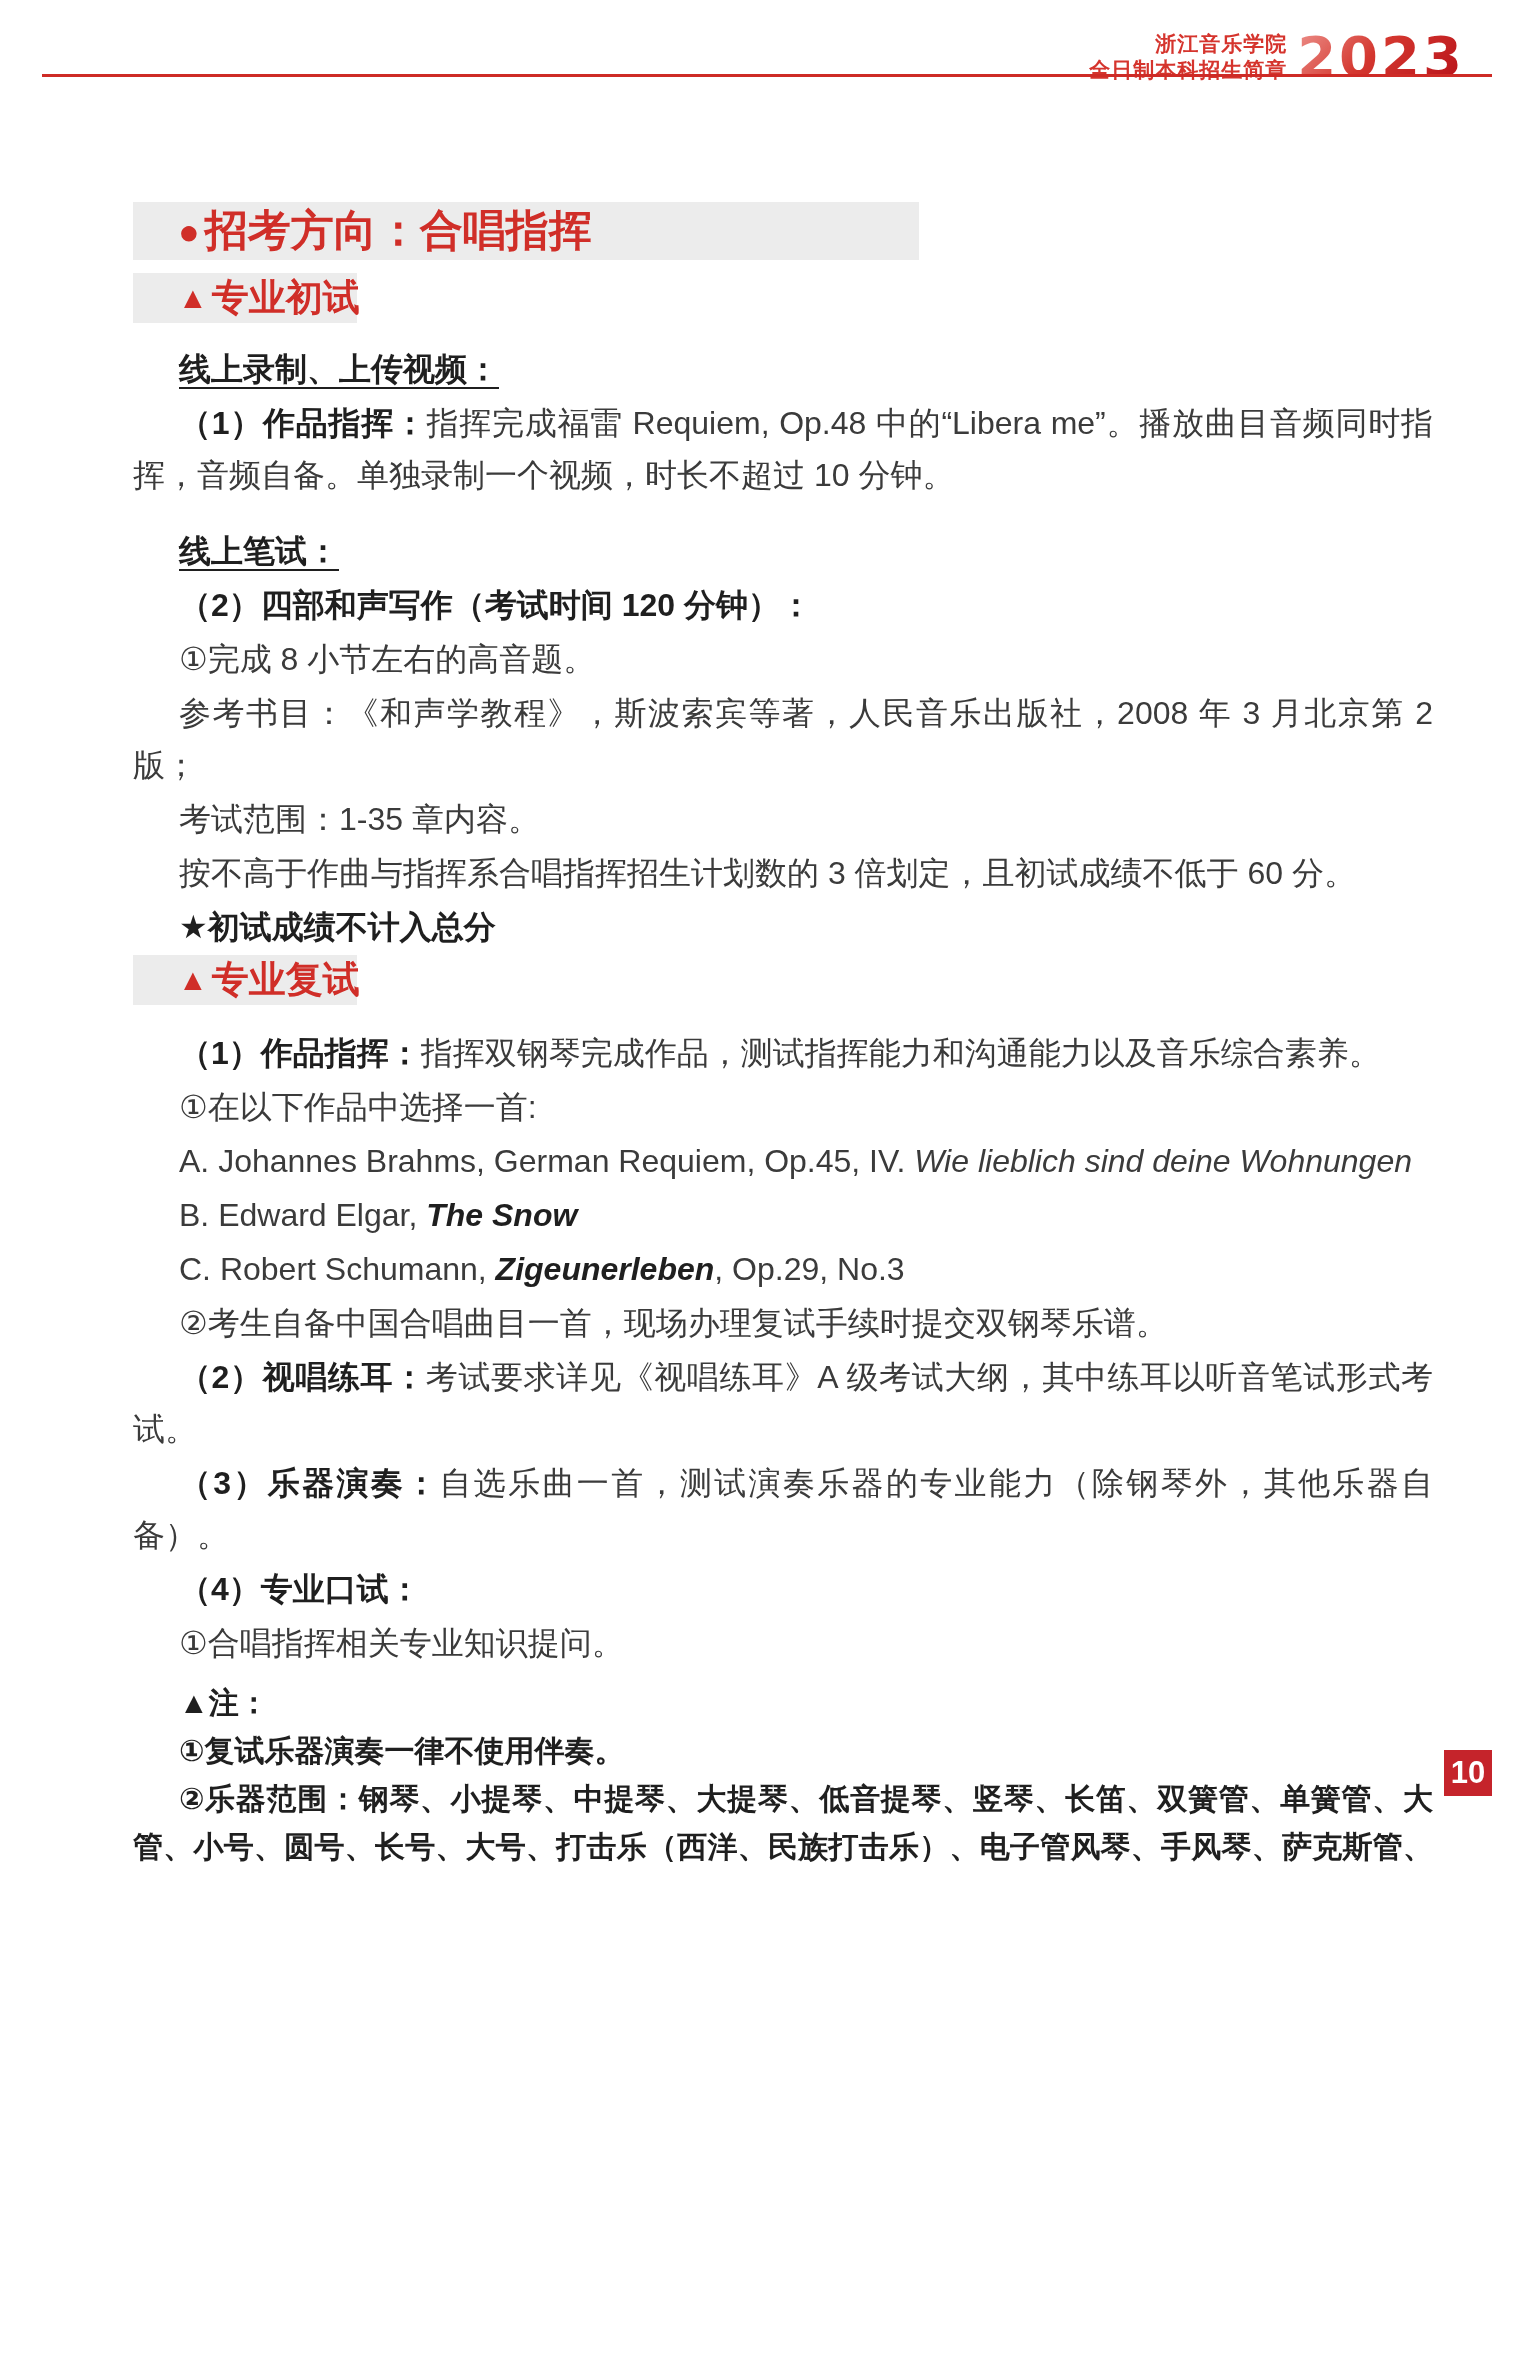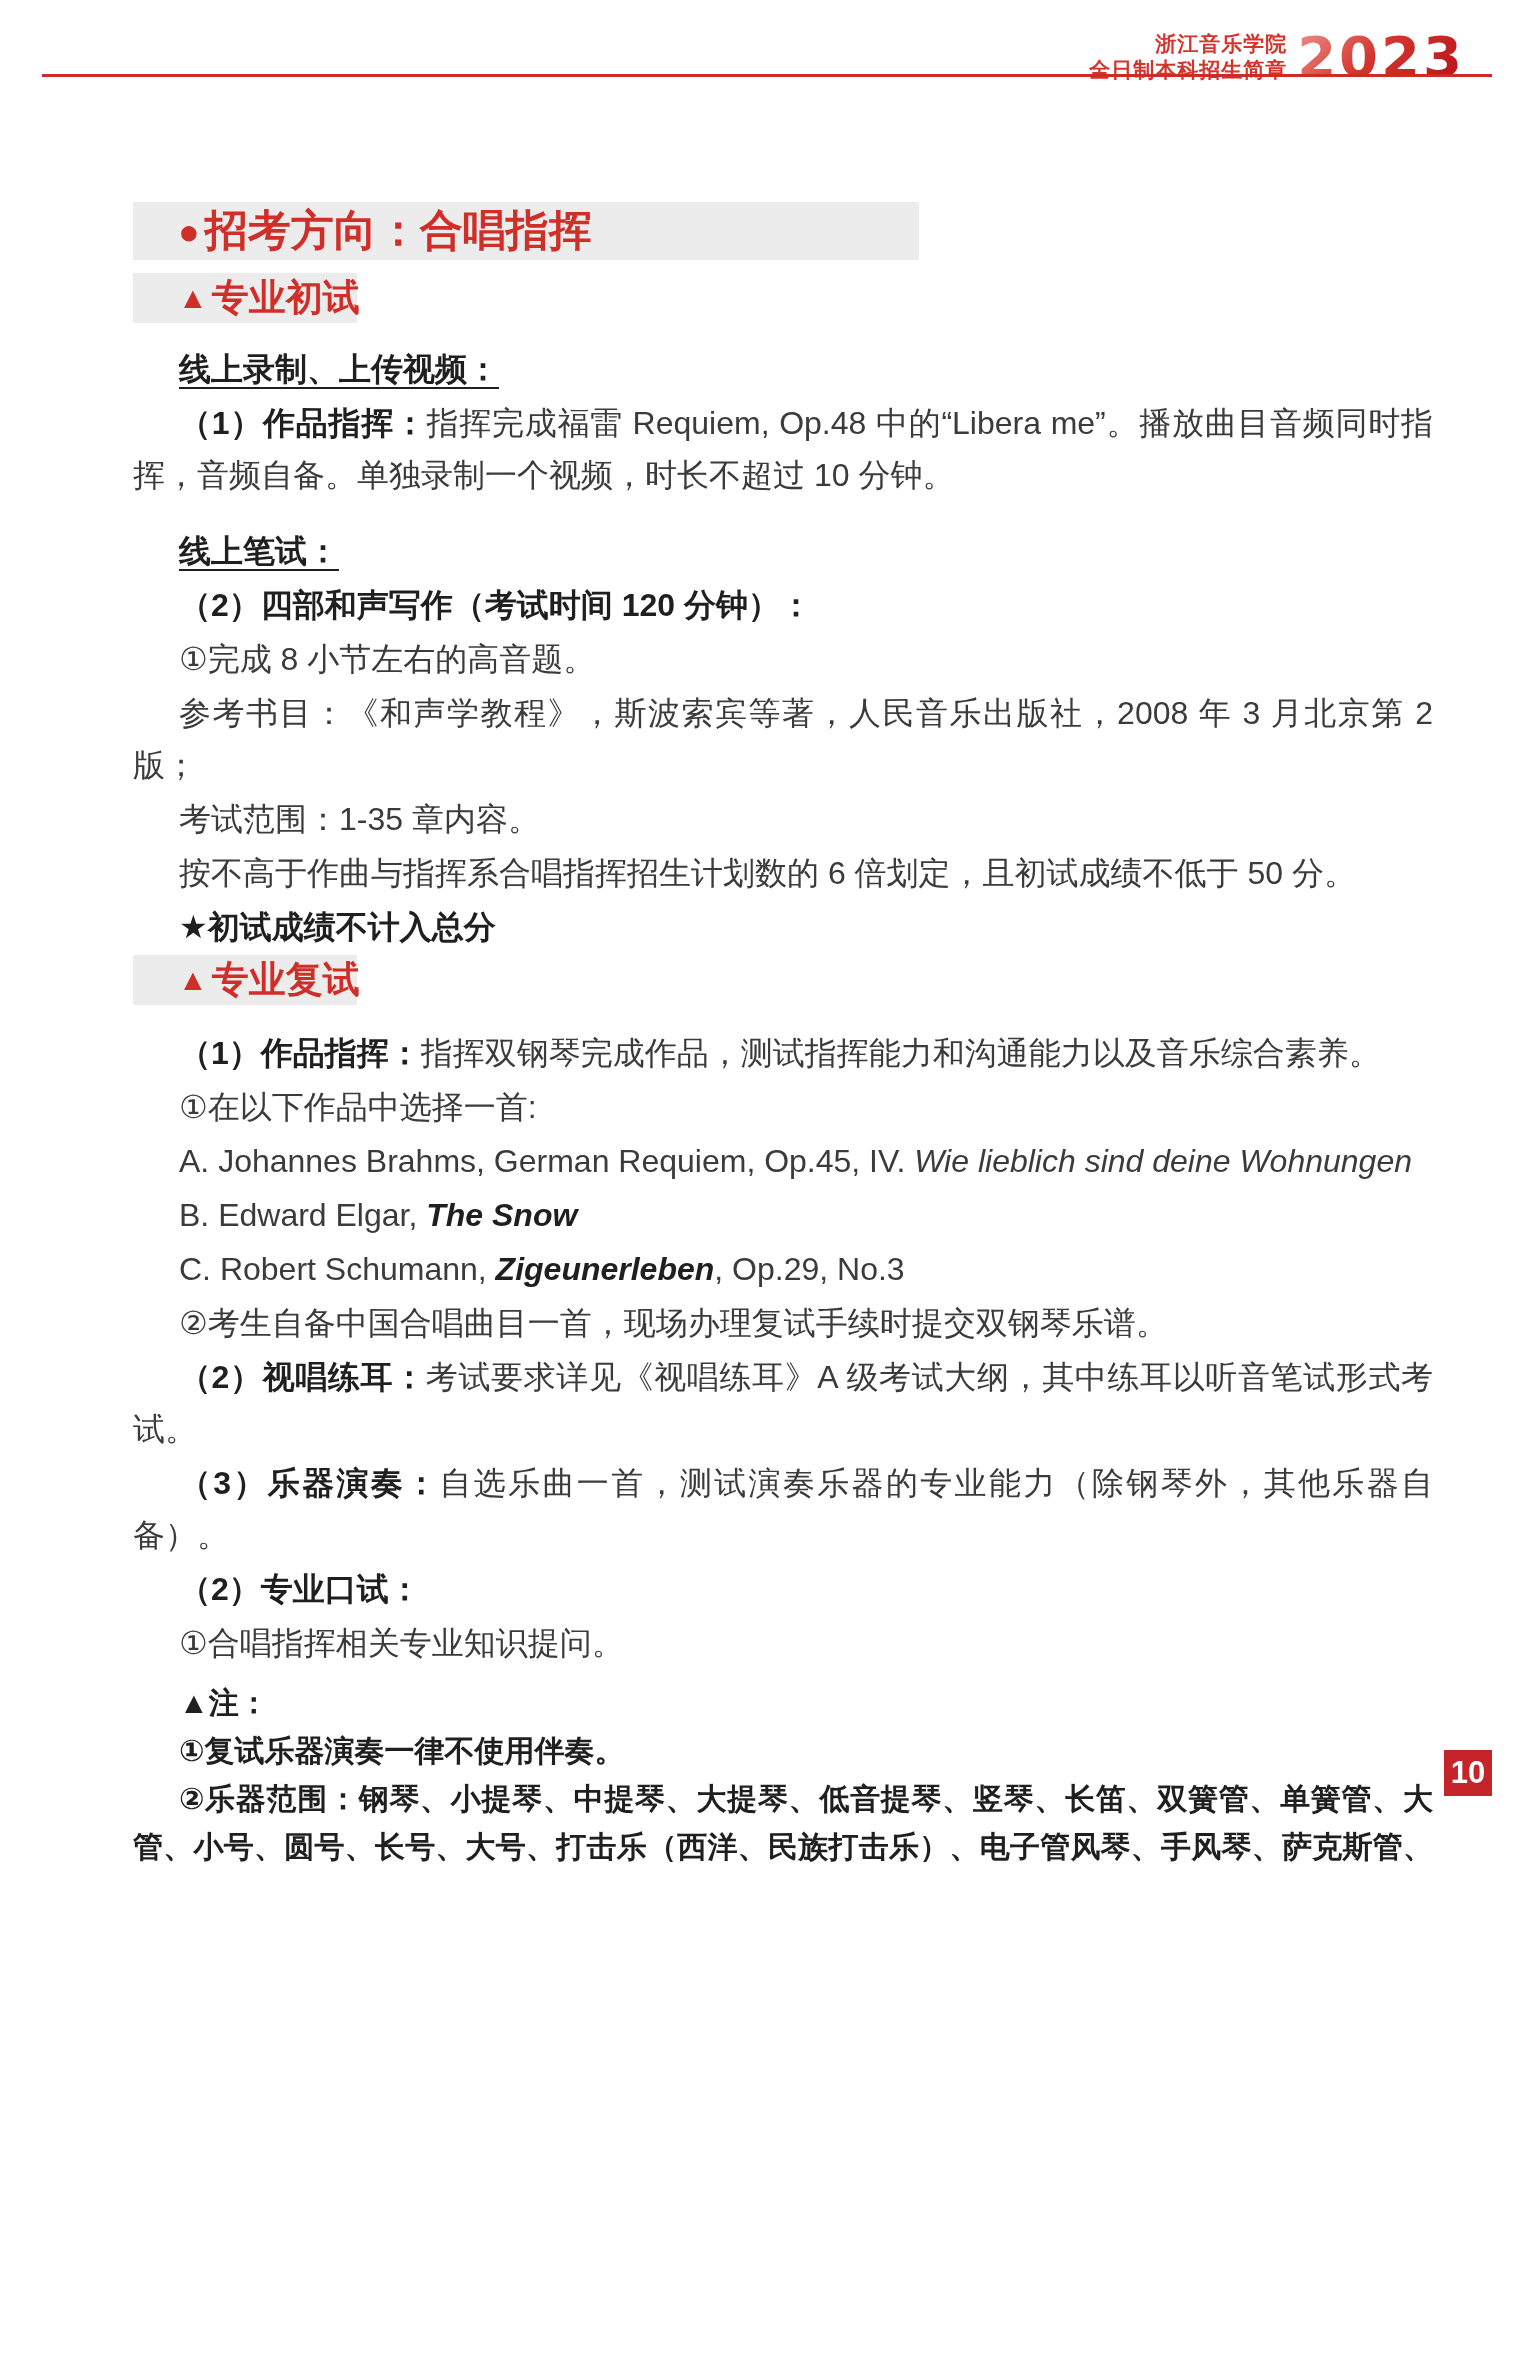--- a/index.html
+++ b/index.html
@@ -106,39 +106,39 @@
     </div>
 
     <div class="body-block">
       <p class="para"><span class="b u">线上录制、上传视频：</span></p>
       <p class="para"><span class="b">（1）作品指挥：</span><span>指挥完成福雷 Requiem, Op.48 中的“Libera me”。播放曲目音频同时指挥，音频自备。单独录制一个视频，时长不超过 10 分钟。</span></p>
       <p class="para gap-top"><span class="b u">线上笔试：</span></p>
       <p class="para"><span class="b">（2）四部和声写作（考试时间 120 分钟）：</span></p>
       <p class="para"><span>①完成 8 小节左右的高音题。</span></p>
       <p class="para"><span>参考书目：《和声学教程》，斯波索宾等著，人民音乐出版社，2008 年 3 月北京第 2 版；</span></p>
       <p class="para"><span>考试范围：1-35 章内容。</span></p>
-      <p class="para"><span>按不高于作曲与指挥系合唱指挥招生计划数的 6 倍划定，且初试成绩不低于 50 分。</span></p>
+      <p class="para"><span>按不高于作曲与指挥系合唱指挥招生计划数的 3 倍划定，且初试成绩不低于 60 分。</span></p>
       <p class="para"><span class="b">★初试成绩不计入总分</span></p>
     </div>
 
     <div class="subheader second">
       <span class="tri">▲</span>
       <span>专业复试</span>
     </div>
 
     <div>
       <p class="para"><span class="b">（1）作品指挥：</span><span>指挥双钢琴完成作品，测试指挥能力和沟通能力以及音乐综合素养。</span></p>
       <p class="para"><span>①在以下作品中选择一首:</span></p>
       <p class="para"><span>A. Johannes Brahms, German Requiem, Op.45, IV. </span><span class="i">Wie lieblich sind deine Wohnungen</span></p>
       <p class="para"><span>B. Edward Elgar, </span><span class="bi">The Snow</span></p>
       <p class="para"><span>C. Robert Schumann, </span><span class="bi">Zigeunerleben</span><span>, Op.29, No.3</span></p>
       <p class="para"><span>②考生自备中国合唱曲目一首，现场办理复试手续时提交双钢琴乐谱。</span></p>
       <p class="para"><span class="b">（2）视唱练耳：</span><span>考试要求详见《视唱练耳》A 级考试大纲，其中练耳以听音笔试形式考试。</span></p>
       <p class="para"><span class="b">（3）乐器演奏：</span><span>自选乐曲一首，测试演奏乐器的专业能力（除钢琴外，其他乐器自备）。</span></p>
-      <p class="para"><span class="b">（2）专业口试：</span></p>
+      <p class="para"><span class="b">（4）专业口试：</span></p>
       <p class="para"><span>①合唱指挥相关专业知识提问。</span></p>
     </div>
 
     <div class="notes">
       <p class="para"><span>▲注：</span></p>
       <p class="para"><span>①复试乐器演奏一律不使用伴奏。</span></p>
       <p class="para"><span>②乐器范围：钢琴、小提琴、中提琴、大提琴、低音提琴、竖琴、长笛、双簧管、单簧管、大管、小号、圆号、长号、大号、打击乐（西洋、民族打击乐）、电子管风琴、手风琴、萨克斯管、古典吉他、竹笛、唢呐、笙、二胡、板胡、古筝、扬琴、古琴、琵琶、柳琴、阮、三弦。</span></p>
     </div>
 
   </div>

